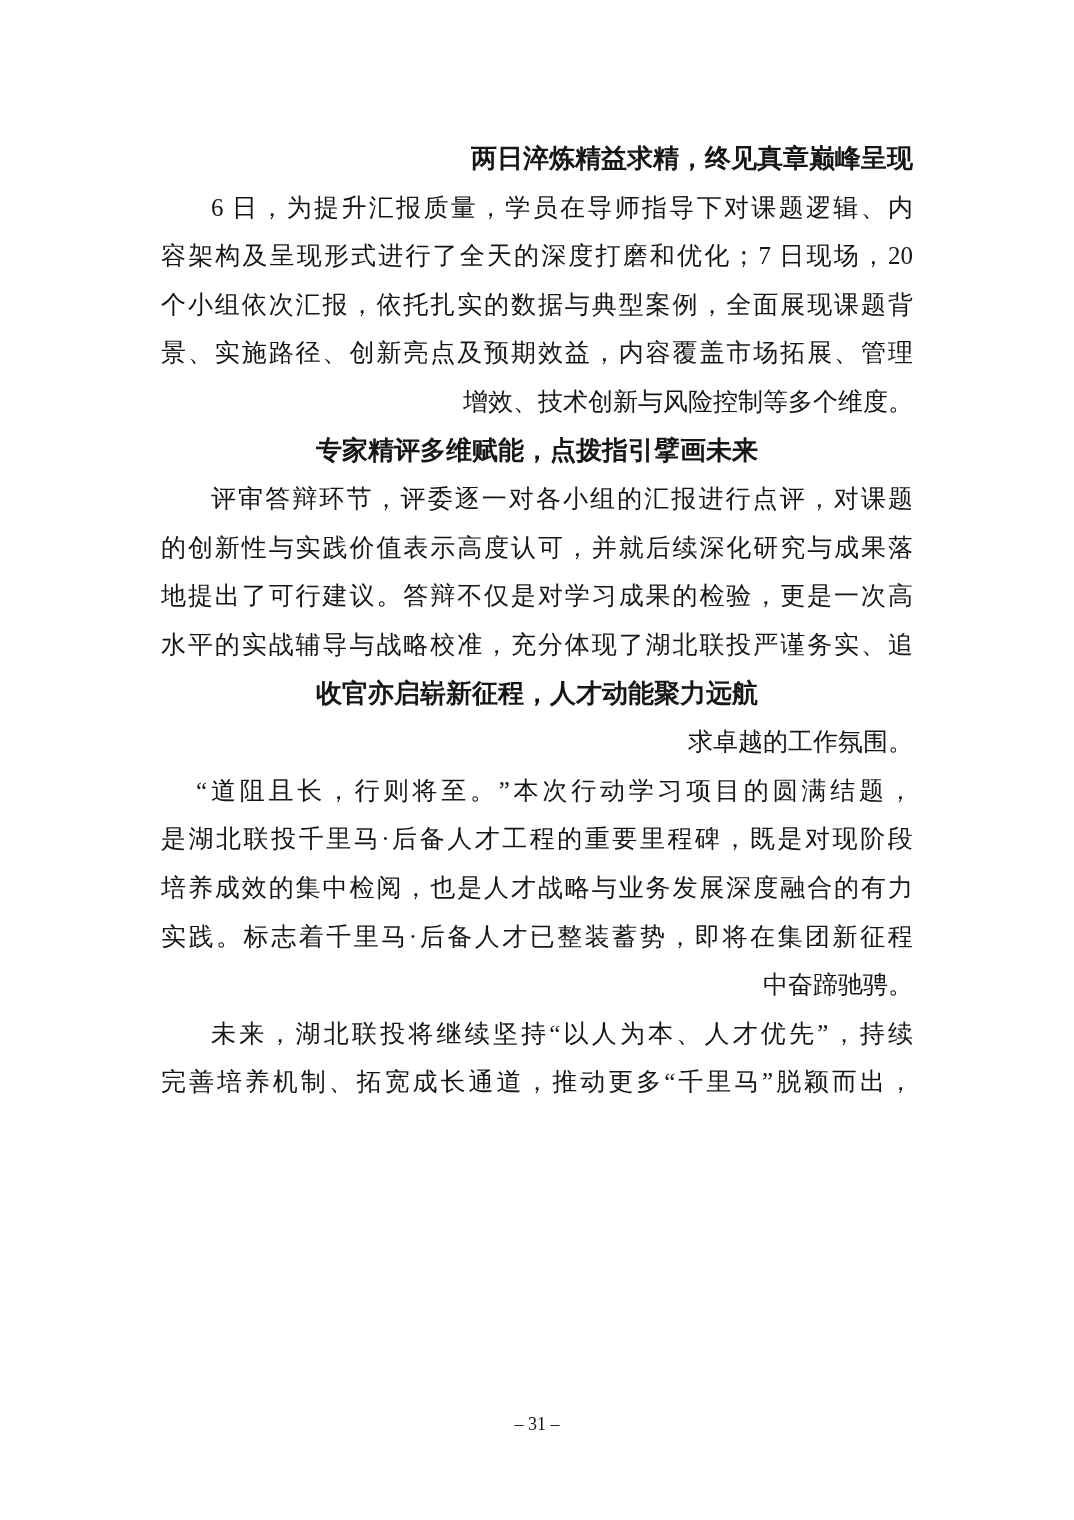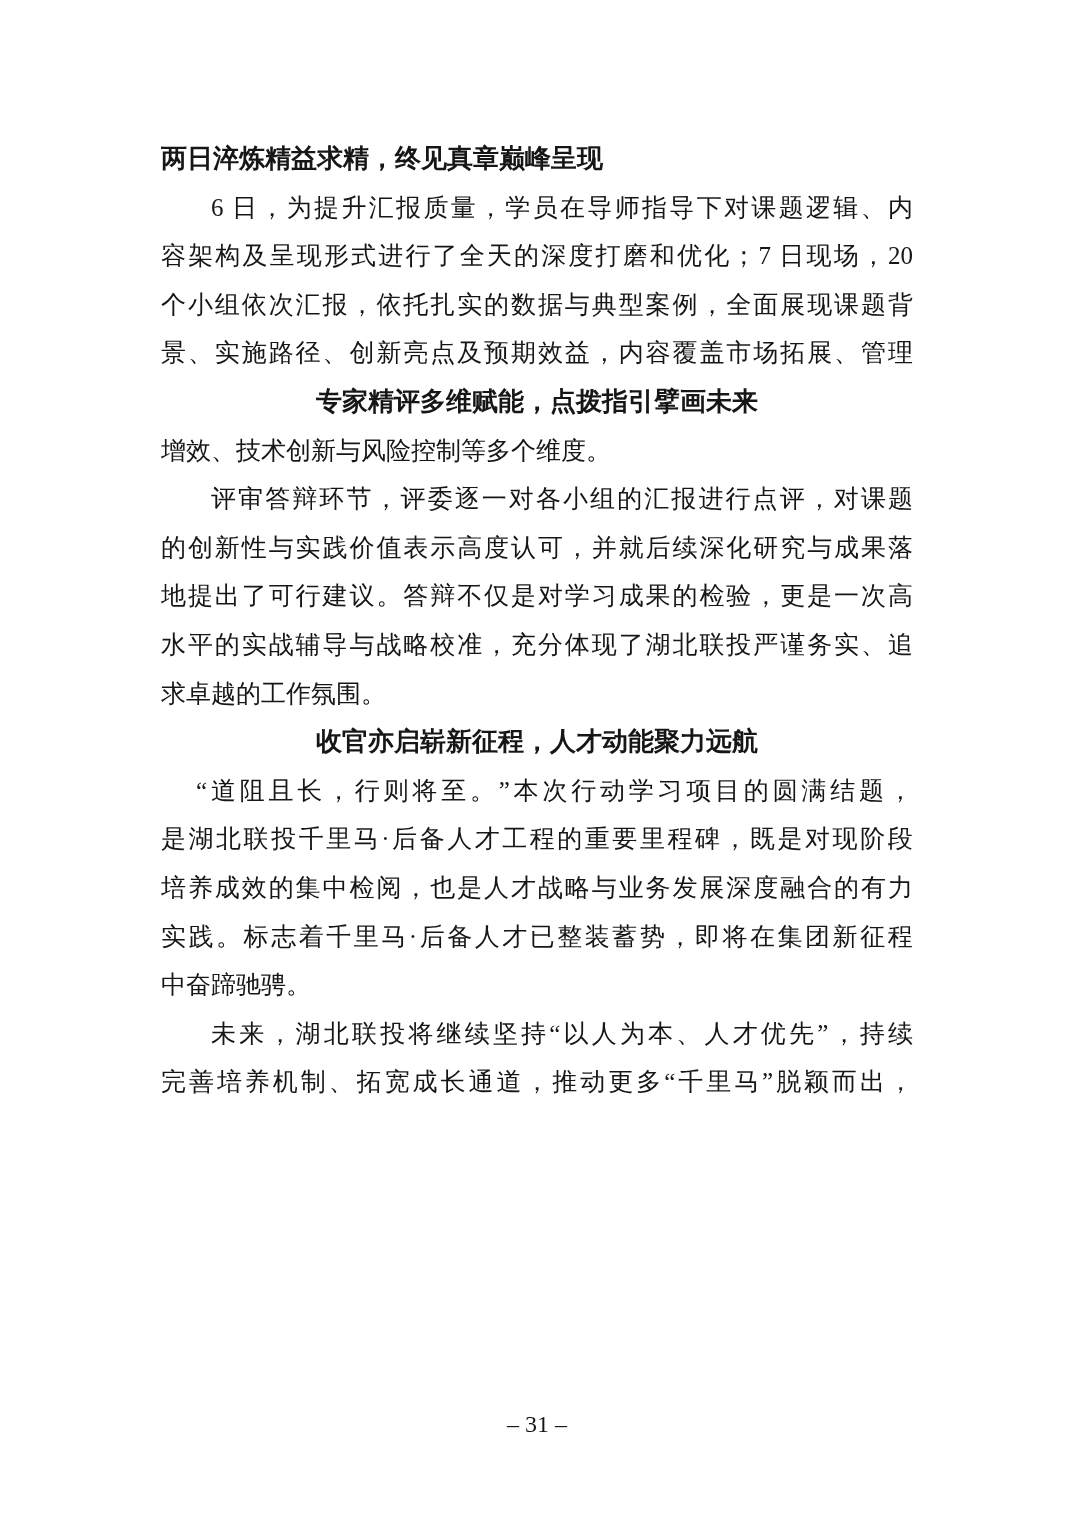--- a/index.html
+++ b/index.html
@@ -35,27 +35,27 @@
     align-items: baseline;
   }
   .line.flexjust span { white-space: pre; flex: 0 0 auto; }
   .line.indent2 { padding-left: 50px; }
   .line.indentq { padding-left: 35px; }
   .line.heading {
     font-weight: bold;
     font-size: 26px;
   }
   .line.center { text-align: center; }
-  .line.left { text-align: left; }
+  .line.left { text-align: right; }
   .pagenum {
     position: absolute;
     left: 0; top: 1400px;
     width: 1074px;
     text-align: center;
-    font-size: 24px;
+    font-size: 18px;
     line-height: 48px;
     color: #161616;
   }
 </style>
 </head>
 <body>
 
 <div class="page">
   <div class="textblock">
       <div class="line heading left">两日淬炼精益求精，终见真章巅峰呈现</div>
@@ -170,22 +170,22 @@
         <span>覆</span>
         <span>盖</span>
         <span>市</span>
         <span>场</span>
         <span>拓</span>
         <span>展</span>
         <span>、</span>
         <span>管</span>
         <span>理</span>
       </div>
+      <div class="line left">增效、技术创新与风险控制等多个维度。</div>
       <div class="line heading center">专家精评多维赋能，点拨指引擘画未来</div>
-      <div class="line left">增效、技术创新与风险控制等多个维度。</div>
       <div class="line flexjust indent2">
         <span>评</span>
         <span>审</span>
         <span>答</span>
         <span>辩</span>
         <span>环</span>
         <span>节</span>
         <span>，</span>
         <span>评</span>
         <span>委</span>
@@ -290,22 +290,22 @@
         <span>北</span>
         <span>联</span>
         <span>投</span>
         <span>严</span>
         <span>谨</span>
         <span>务</span>
         <span>实</span>
         <span>、</span>
         <span>追</span>
       </div>
+      <div class="line heading center">收官亦启崭新征程，人才动能聚力远航</div>
       <div class="line left">求卓越的工作氛围。</div>
-      <div class="line heading center">收官亦启崭新征程，人才动能聚力远航</div>
       <div class="line flexjust indentq">
         <span>“</span>
         <span>道</span>
         <span>阻</span>
         <span>且</span>
         <span>长</span>
         <span>，</span>
         <span>行</span>
         <span>则</span>
         <span>将</span>

